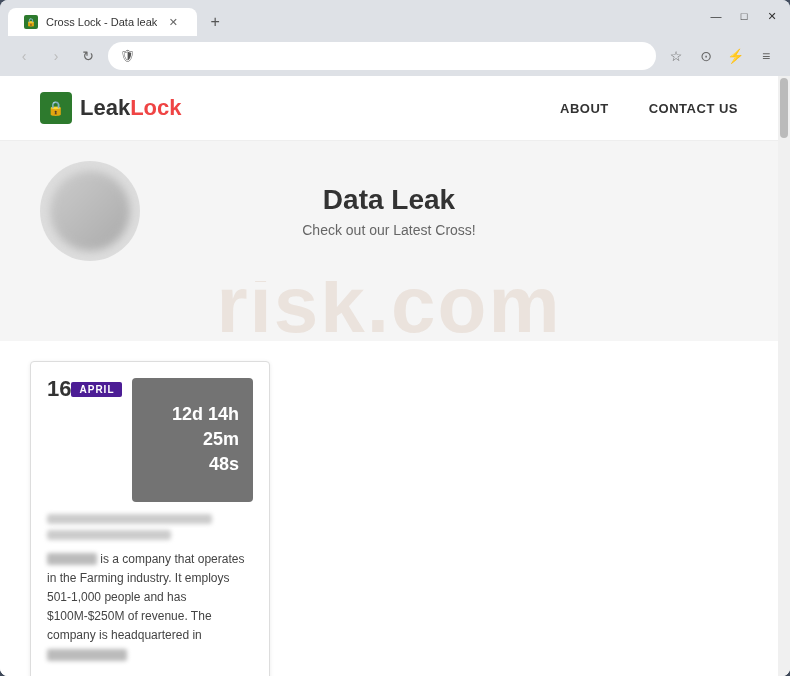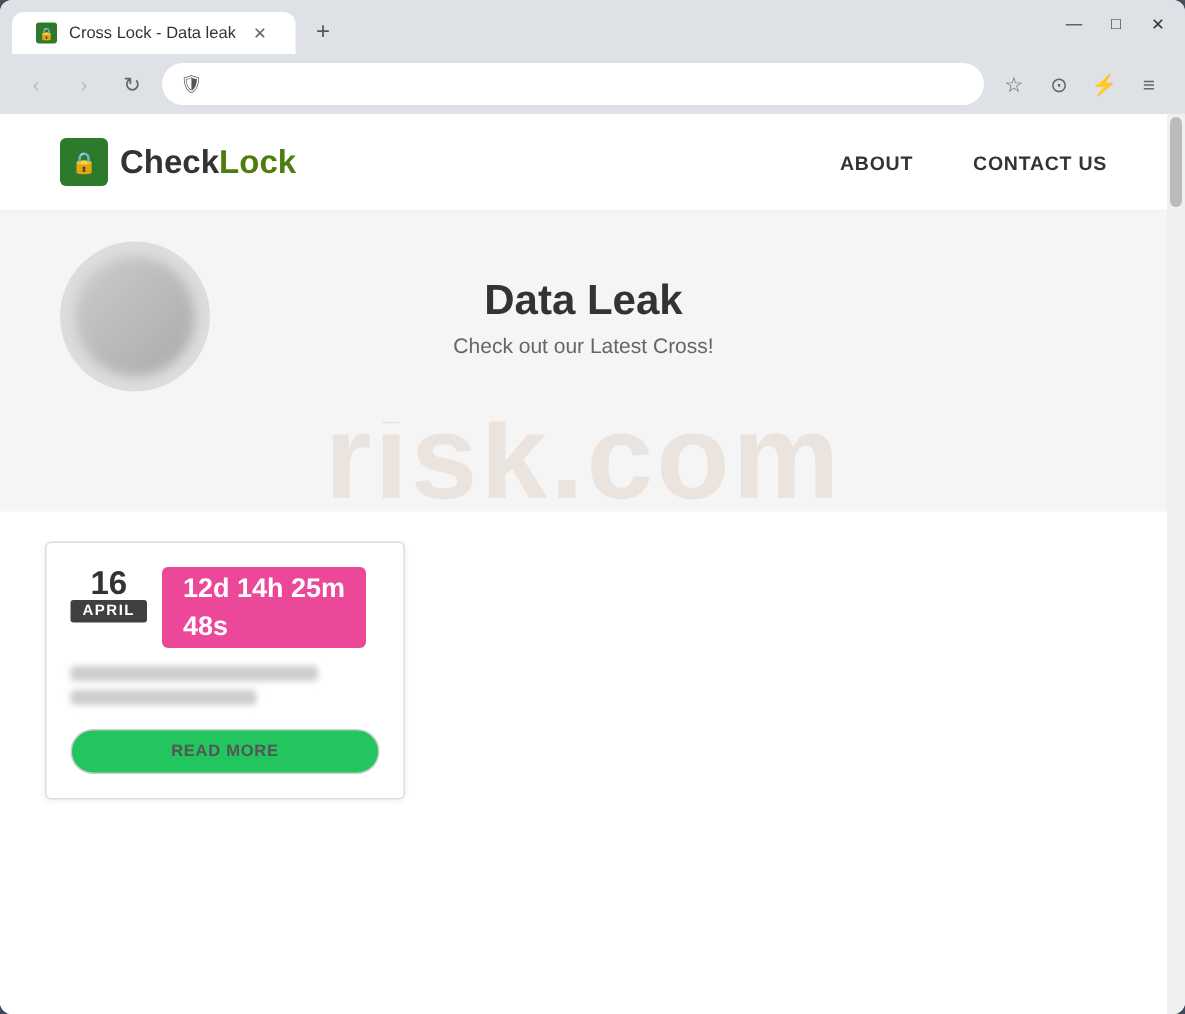--- a/index.html
+++ b/index.html
@@ -233,21 +233,21 @@
       font-weight: bold;
     }
 
     .logo-text {
       font-size: 22px;
       font-weight: bold;
       color: #333;
     }
 
     .logo-text span.cross { color: #333; }
-    .logo-text span.lock { color: #4d7c0f; }
+    .logo-text span.lock { color: #ef4444; }
 
     .nav-menu {
       display: flex;
       gap: 40px;
       align-items: center;
     }
 
     .nav-item {
       font-size: 13px;
       font-weight: 600;
@@ -337,51 +337,51 @@
       background: white;
       border: 1px solid #ddd;
       border-radius: 4px;
       padding: 16px;
       max-width: 240px;
       box-shadow: 0 1px 4px rgba(0,0,0,0.08);
     }
 
     .card-date {
       display: flex;
-      flex-direction: column;
+      flex-direction: row;
       align-items: center;
       margin-bottom: 12px;
     }
 
     .date-day {
       font-size: 22px;
       font-weight: bold;
       color: #333;
       line-height: 1;
     }
 
     .date-month {
       font-size: 10px;
       font-weight: bold;
       color: white;
-      background: #404040;
+      background: #4c1d95;
       padding: 2px 8px;
       border-radius: 2px;
       letter-spacing: 1px;
       text-transform: uppercase;
     }
 
     .countdown-badge {
-      background: #ec4899;
+      background: #737373;
       color: white;
       font-size: 18px;
       font-weight: bold;
-      padding: 2px 14px;
+      padding: 24px 14px;
       border-radius: 4px;
-      text-align: left;
+      text-align: right;
       margin-bottom: 12px;
       line-height: 1.4;
     }
 
     .blurred-line {
       height: 10px;
       background: #ccc;
       border-radius: 3px;
       margin-bottom: 6px;
       filter: blur(2px);
@@ -473,21 +473,21 @@
     </div>
   </div>
 
   <div class="browser-content-area">
     <div class="page-content">
 
       <div class="site-header">
         <div class="logo">
           <div class="logo-icon">🔒</div>
           <div class="logo-text">
-            <span class="cross">Check</span><span class="lock">Lock</span>
+            <span class="cross">Leak</span><span class="lock">Lock</span>
           </div>
         </div>
         <div class="nav-menu">
           <a class="nav-item">ABOUT</a>
           <a class="nav-item">CONTACT US</a>
         </div>
       </div>
 
       <div class="hero-section">
         <div class="hero-avatar">
@@ -511,20 +511,25 @@
             </div>
 
             <div class="countdown-badge">
               12d 14h 25m<br>48s
             </div>
           </div>
 
           <div class="blurred-line medium"></div>
           <div class="blurred-line short"></div>
 
+          <div class="card-description">
+            <span class="blurred-word"></span>
+            <span> is a company that operates in the Farming industry. It employs 501-1,000 people and has $100M-$250M of revenue. The company is headquartered in</span>
+            <span class="blurred-word-sm"></span>
+          </div>
 
           <button class="read-more-btn">READ MORE</button>
         </div>
       </div>
 
     </div>
 
     <div class="scrollbar-track">
       <div class="scrollbar-thumb"></div>
     </div>

